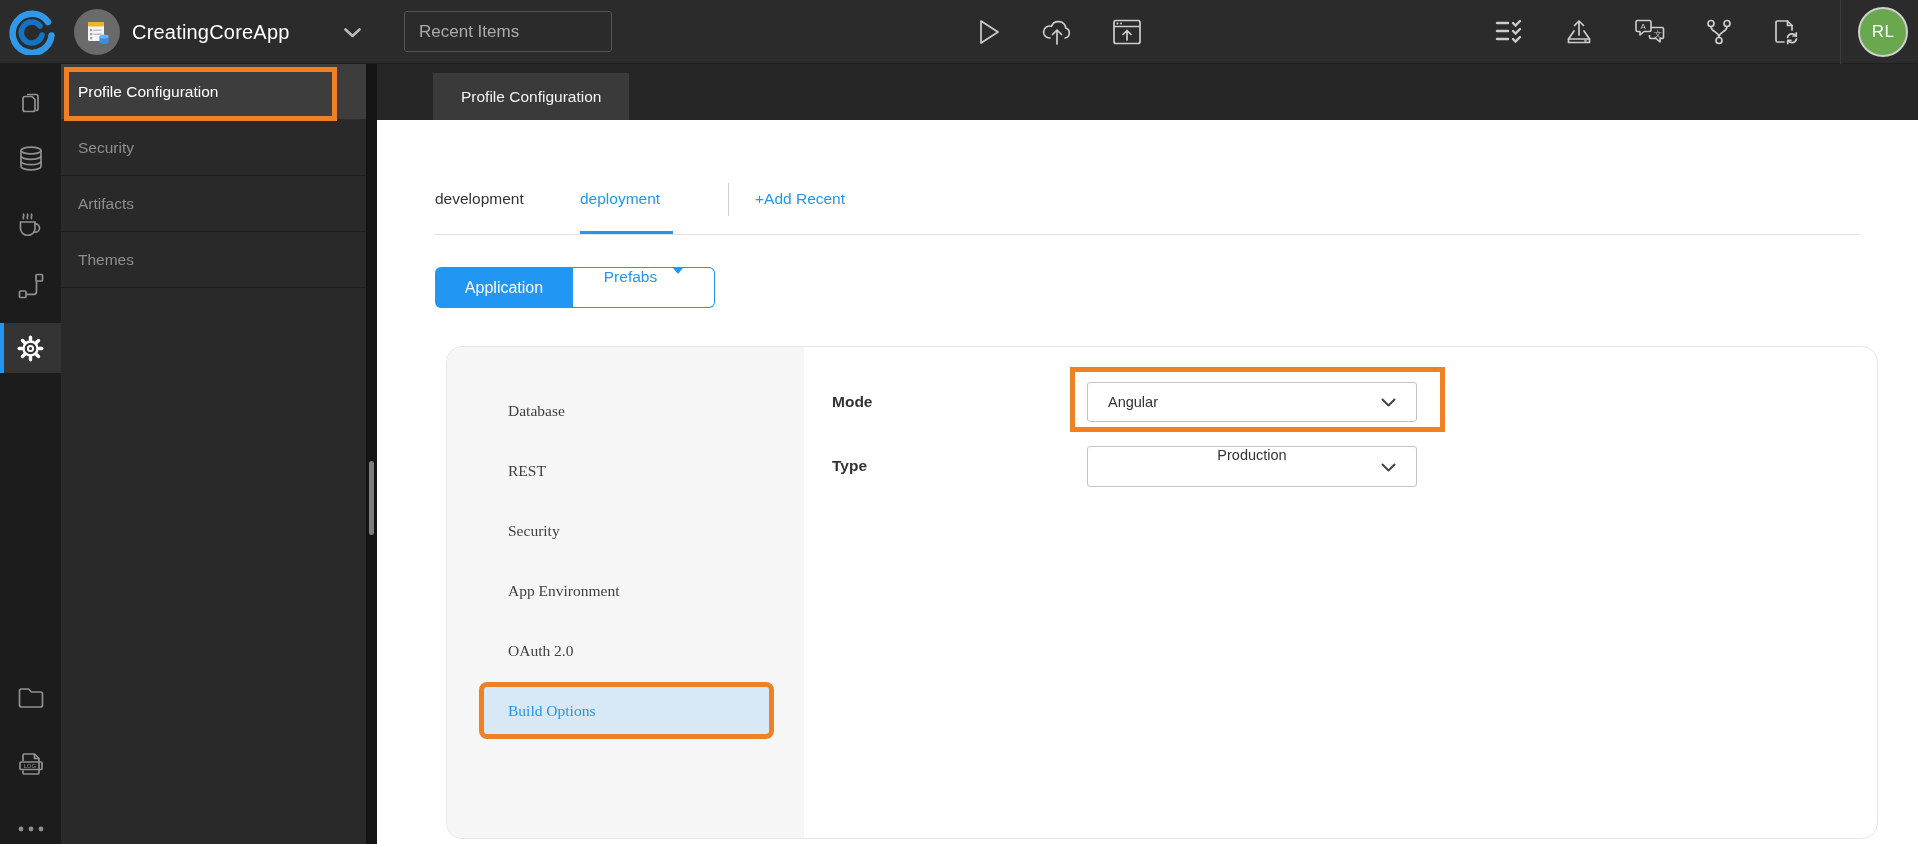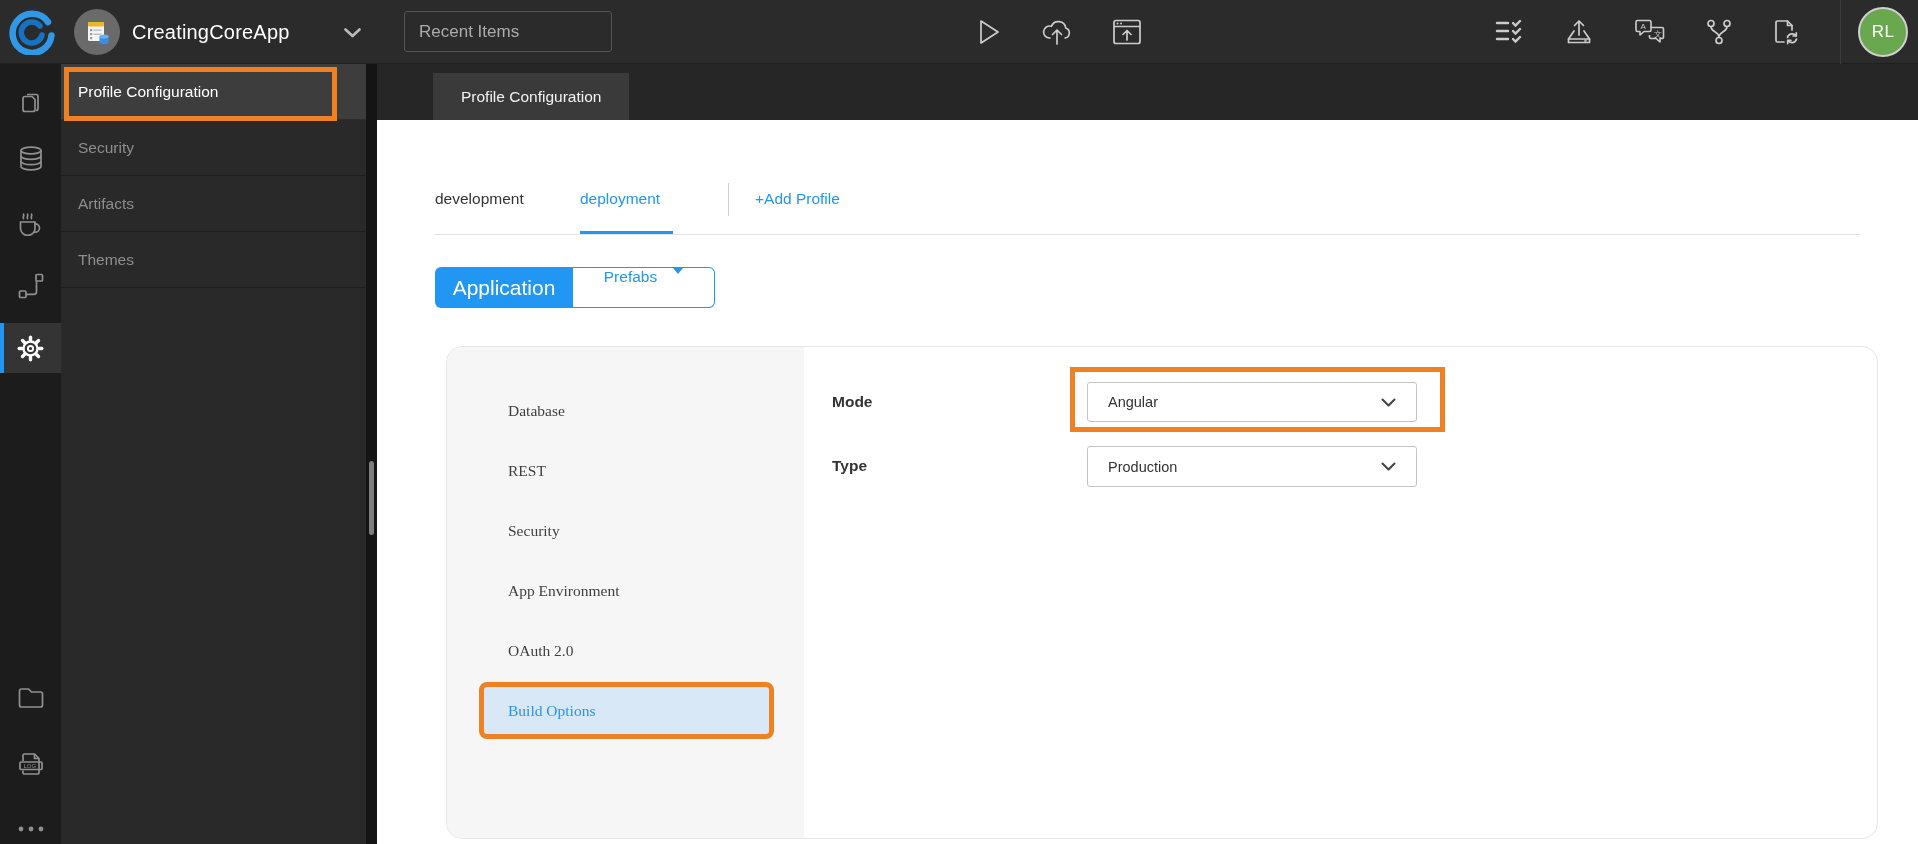--- a/index.html
+++ b/index.html
@@ -69,21 +69,21 @@
   .ptab{position:absolute;top:70px;font-size:15.5px;cursor:pointer;}
   .ptab.dev{left:58px;color:#333;}
   .ptab.dep{left:203px;color:var(--accent);}
   .ptab-underline{position:absolute;left:203px;top:111px;width:93px;height:3px;background:var(--accent);}
   .ptab-divider{position:absolute;left:351px;top:63px;width:1px;height:33px;background:#cfcfcf;}
   .add-profile{position:absolute;left:378px;top:70px;color:var(--accent);font-size:15.5px;cursor:pointer;}
   .tabs-hr{position:absolute;left:57px;top:114px;width:1426px;height:1px;background:#e3e3e3;}
 
   
   #toggle{position:absolute;left:58px;top:147px;height:41px;display:flex;border-radius:6px;cursor:pointer;}
-  #toggle .t-app{width:138px;background:var(--accent);color:#fff;font-size:21px;
+  #toggle .t-app{width:138px;background:var(--accent);color:#fff;font-size:16px;
     display:flex;align-items:center;justify-content:center;border-radius:6px 0 0 6px;}
   #toggle .t-pre{width:142px;background:#fff;color:var(--accent);font-size:15.5px;
     border:1px solid var(--accent);border-left:none;display:flex;align-items:flex-start;justify-content:center;
     border-radius:0 6px 6px 0;}
   #toggle .caret{width:0;height:0;border-left:5.5px solid transparent;border-right:5.5px solid transparent;
     border-top:6.5px solid var(--accent);margin-left:16px;}
 
   
   #card{position:absolute;left:69px;top:226px;width:1432px;height:493px;
     border:1px solid #e6e6e6;border-radius:16px;background:#fff;}
@@ -96,21 +96,21 @@
     border:5px solid var(--orange);border-radius:8px;background:#d9e8f6;z-index:0;}
   .p-item .lbl{position:relative;z-index:1;font-family:Liberation Serif, serif;}
 
   
   .f-label{position:absolute;left:455px;height:40px;line-height:40px;color:#333;font-size:15.5px;font-weight:700;}
   .f-label.mode{top:262px;}
   .f-label.type{top:326px;}
   .f-select{position:absolute;left:710px;width:330px;height:40px;border:1px solid #c4c4c4;border-radius:3px;
     background:#fff;display:flex;align-items:center;padding:0 20px;font-size:14.5px;color:#333;cursor:pointer;}
   .f-select.mode{top:262px;}
-  .f-select.type{top:326px;height:41px;}
+  .f-select.type{top:326px;height:41px;flex-direction:column;}
   .f-select .sel-chev{margin-left:auto;}
   .orange-box{position:absolute;left:693px;top:247px;width:375px;height:65px;
     border:5px solid var(--orange);pointer-events:none;}
 
   svg{display:block;}
 </style>
 </head>
 <body>
 
 <div id="app">
@@ -333,21 +333,21 @@
       <div id="tabstrip">
         <div class="page-tab">Profile Configuration</div>
       </div>
 
       <div id="content">
 
         <span class="ptab dev">development</span>
         <span class="ptab dep">deployment</span>
         <div class="ptab-underline"></div>
         <div class="ptab-divider"></div>
-        <span class="add-profile">+Add Profile</span>
+        <span class="add-profile">+Add Recent</span>
         <div class="tabs-hr"></div>
 
         <div id="toggle">
           <div class="t-app">
             <span>Application</span>
           </div>
           <div class="t-pre">
             <span>Prefabs</span>
             <span class="caret"></span>
           </div>

